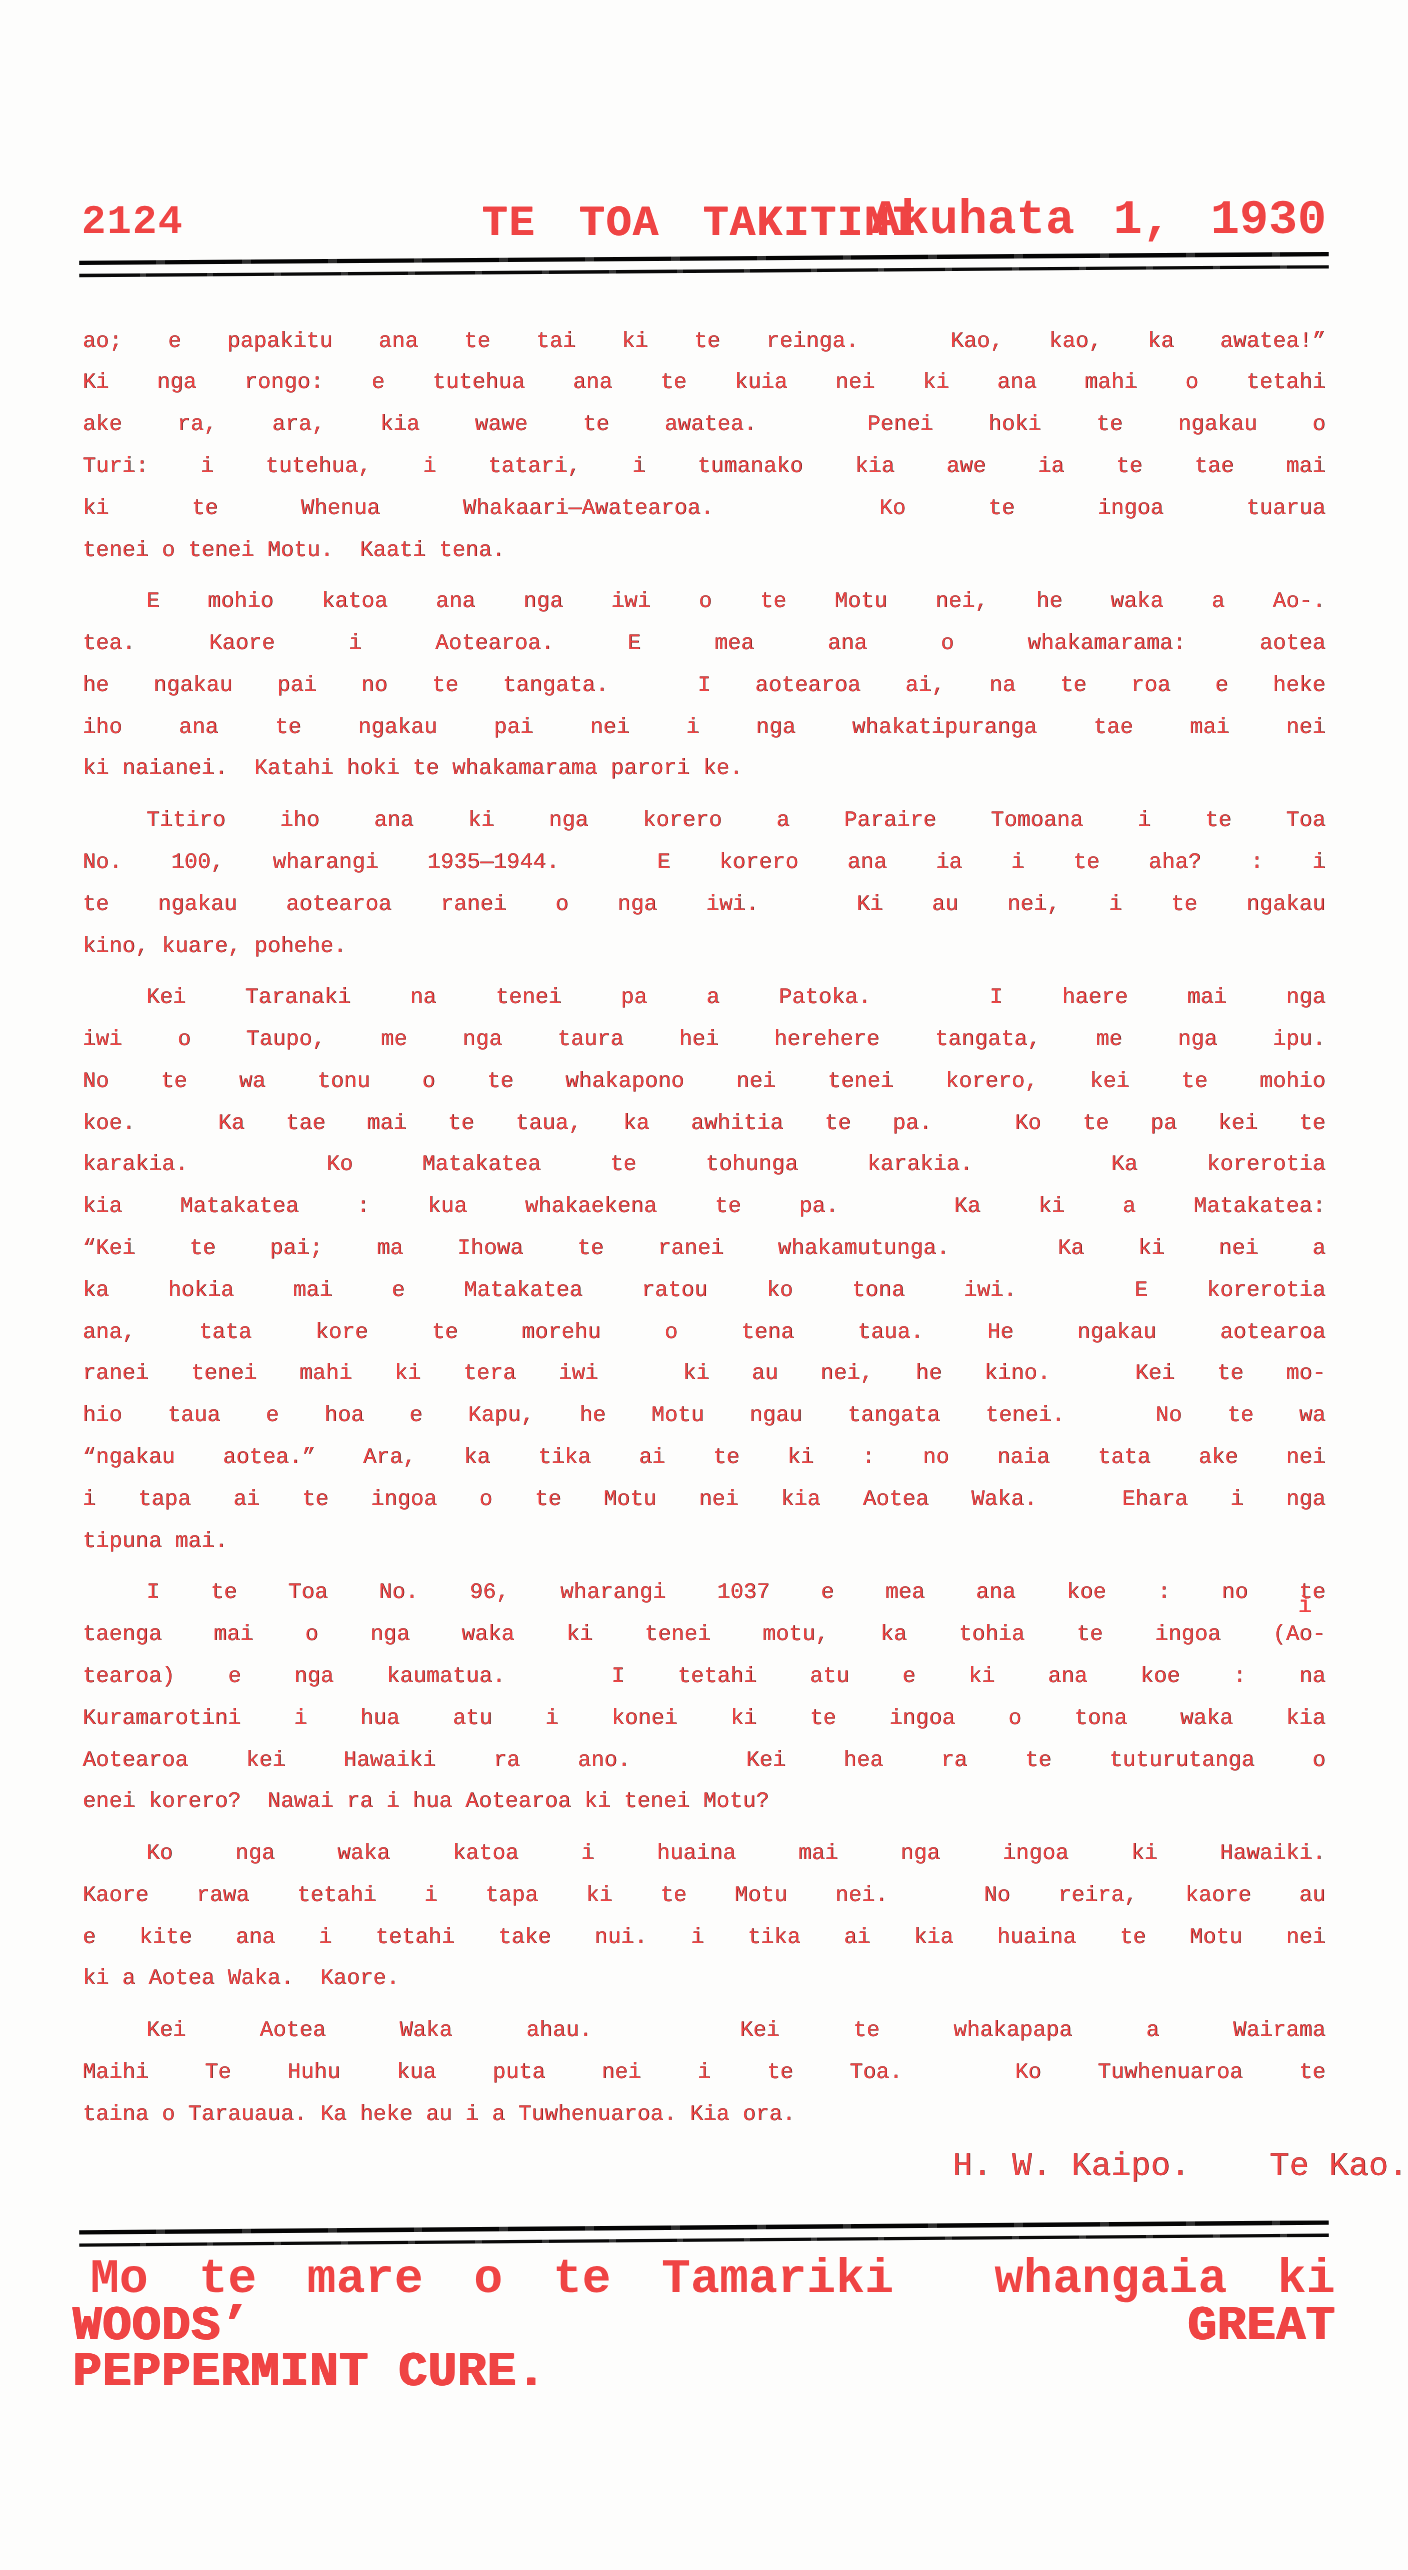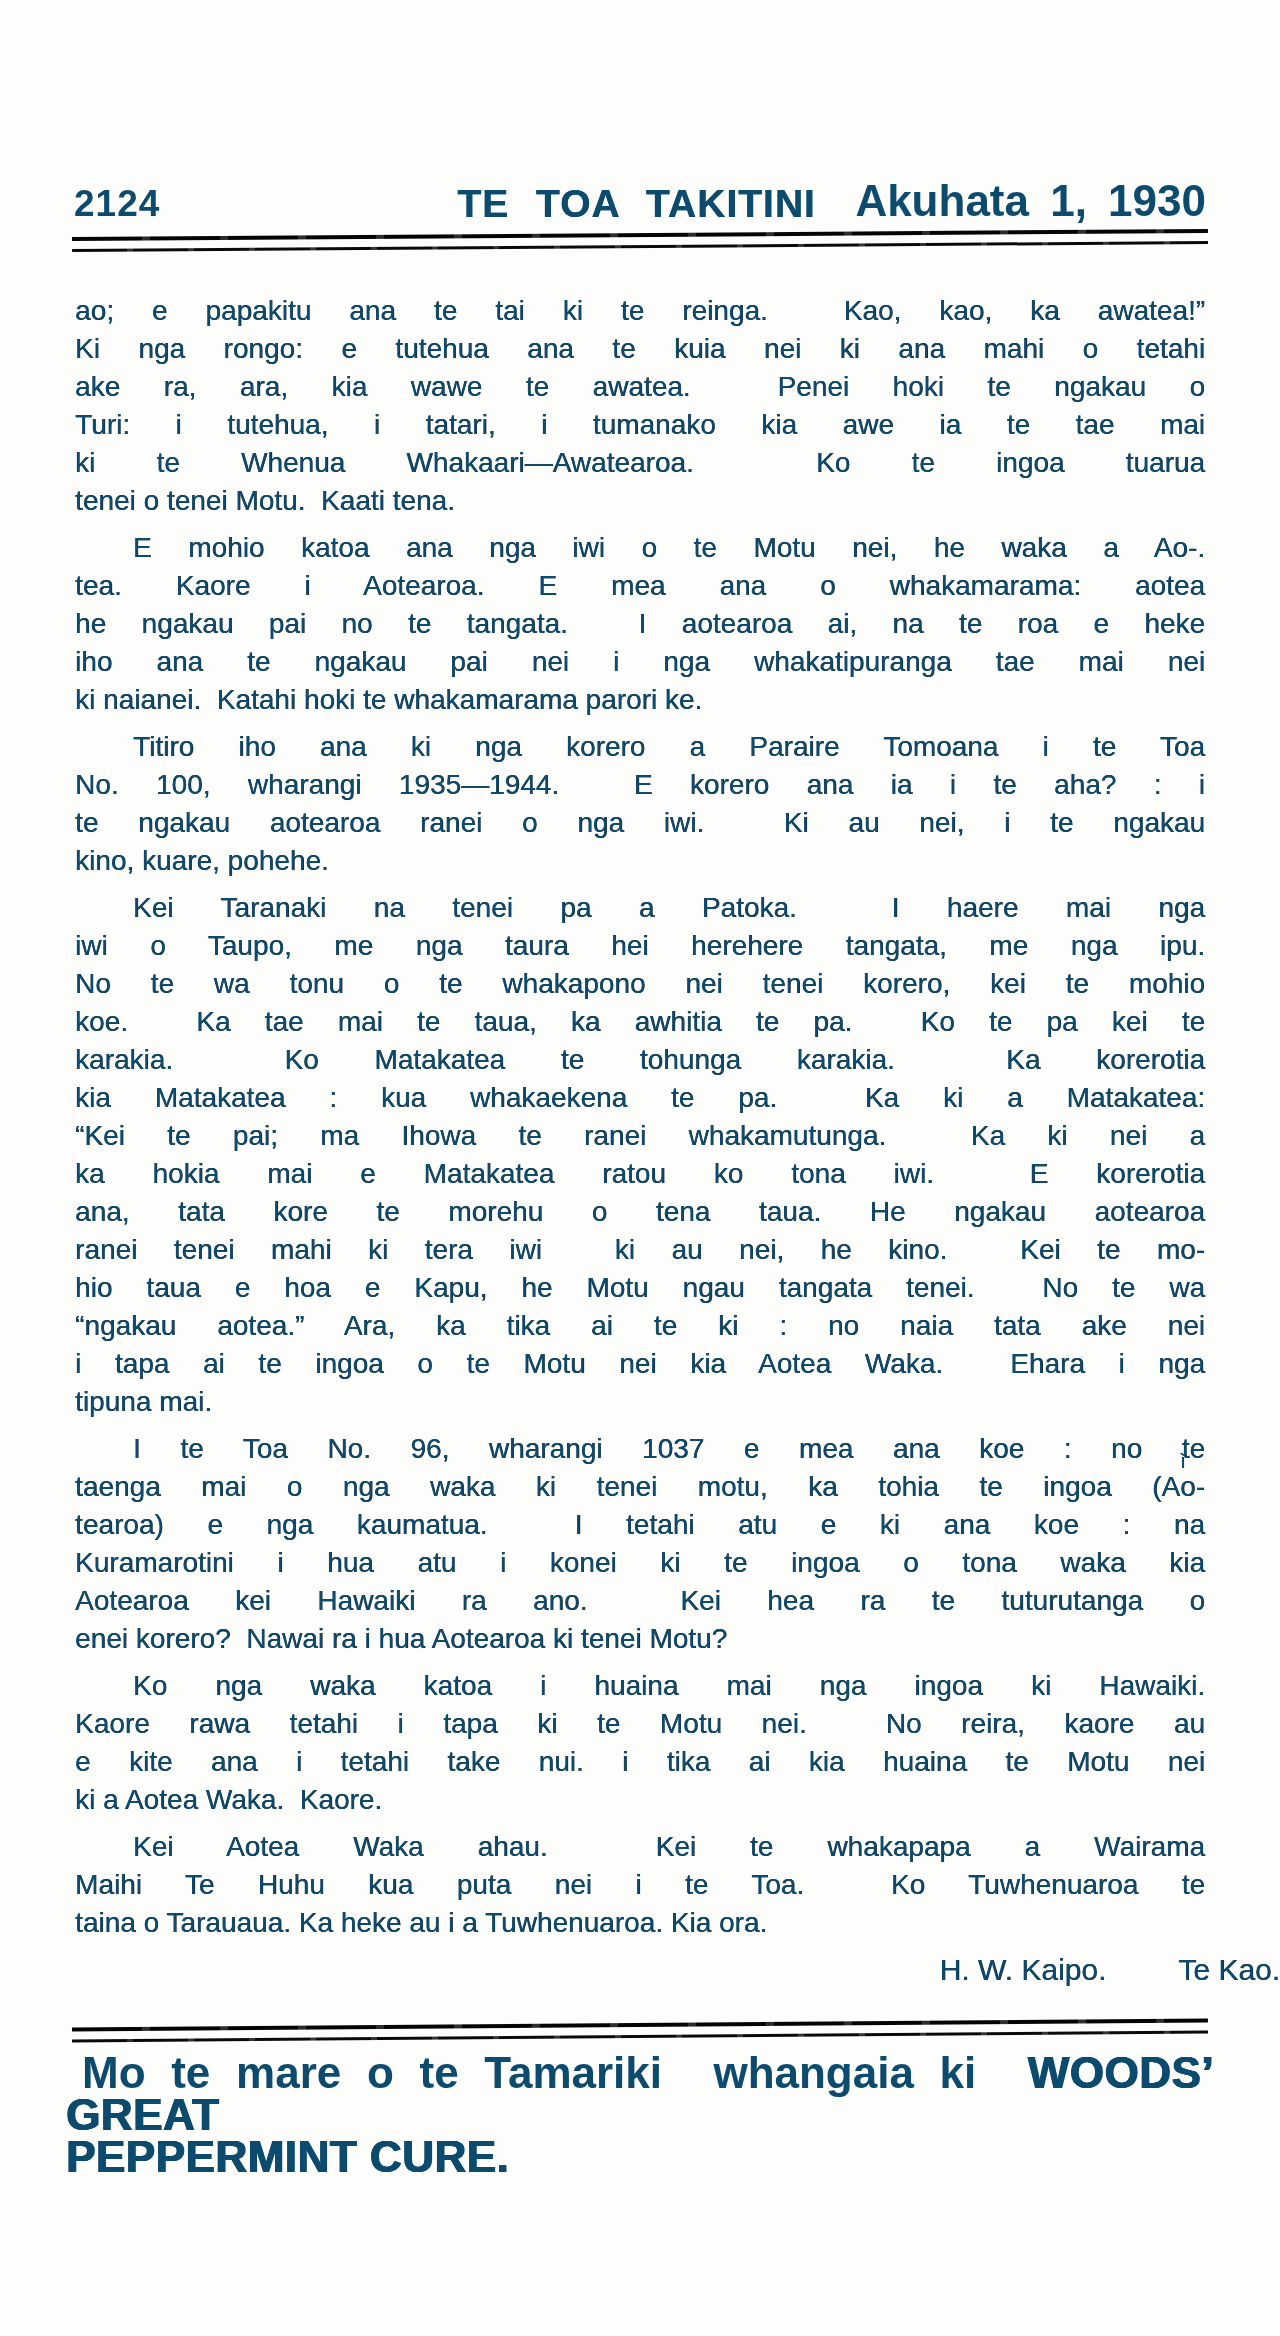--- a/index.html
+++ b/index.html
@@ -1,21 +1,21 @@
 <!DOCTYPE html>
 <html><head>
 <meta charset="utf-8">
 <style>
   html,body { margin:0; padding:0; background:#ffffff; }
   .page {
     position:relative;
     width:1280px; height:2336px;
     background:#fdfdfc;
-    color:#0c4a6e;
-    font-family:Liberation Sans, sans-serif;
+    color:#ef4444;
+    font-family:Liberation Mono, monospace;
     overflow:hidden;
     -webkit-font-smoothing:antialiased;
   }
   
   .hdr {
     position:relative;
     margin:0 74px;
     padding-top:176px;
     display:flex;
     justify-content:space-between;
@@ -39,21 +39,21 @@
     margin-bottom:8px;
   }
   .rule .rl2 {
     height:3px;
     background:repeating-linear-gradient(90deg,#0a0a0a 0 55px,#333 55px 61px);
   }
   .rule.bottom { margin-top:34px; transform:rotate(-0.45deg); }
   
   .body-text {
     margin:44px 75px 0 75px;
-    font-size:28px;
+    font-size:20px;
     line-height:38px;
     text-shadow:0.35px 0 #1c1c1c;
   }
   .para { margin:0 0 9px 0; }
   .para.ind .line:first-child { text-indent:58px; }
   .line {
     white-space:pre-wrap;
     text-align:justify;
   }
   .line.j { text-align-last:justify; }

